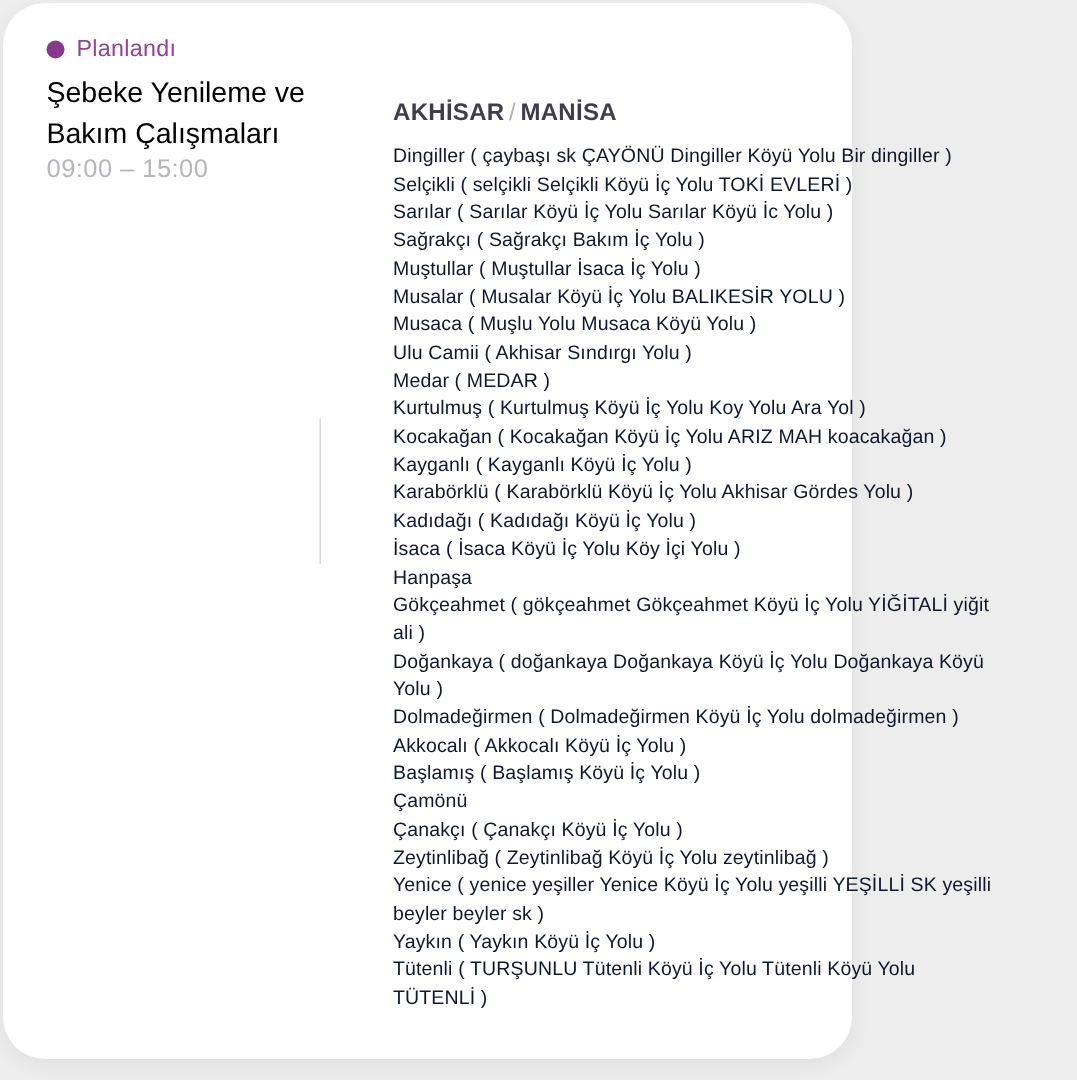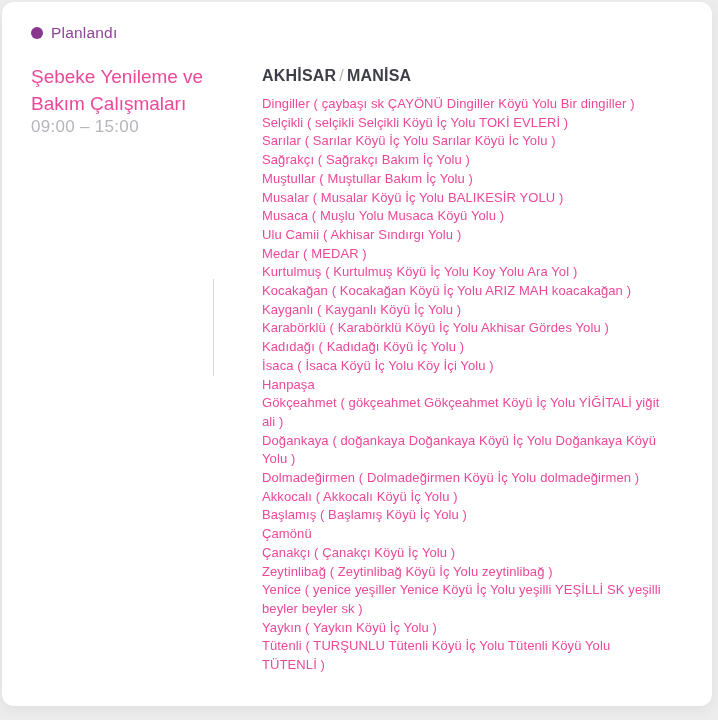--- a/index.html
+++ b/index.html
@@ -5,23 +5,23 @@
   * { margin: 0; padding: 0; box-sizing: border-box; }
   html, body {
     width: 718px; height: 720px;
     background: #EDEDEE;
     font-family: "Liberation Sans", sans-serif;
     overflow: hidden;
   }
   .card {
     position: absolute;
     left: 2px; top: 2px;
-    width: 710px; height: 704px;
+    width: 566px; height: 704px;
     background: #ffffff;
-    border-radius: 12px;
+    border-radius: 28px;
     box-shadow: 0 4px 14px rgba(0,0,0,0.06);
   }
   
   .left-col {
     position: absolute;
     left: 29px; top: 22px;
     width: 190px;
   }
   .status-row {
     display: flex;
@@ -48,24 +48,24 @@
     font-size: 28px;
     font-weight: 800;
     color: #20202A;
     line-height: 30px;
   }
   .month-year {
     font-size: 17px;
     color: #44444E;
   }
   .event-title {
-    margin-top: 21px;
+    margin-top: 7px;
     font-size: 19px;
     font-weight: 500;
-    color: #ec4899;
+    color: #000000;
     line-height: 27px;
   }
   .time-range {
     margin-top: 0;
     font-size: 17px;
     color: #B5B5BC;
     letter-spacing: 0.3px;
   }
   
   .v-divider {
@@ -92,21 +92,21 @@
     font-weight: 700;
     color: #3E3E48;
     letter-spacing: 0.2px;
   }
   .region-sep { color: #B2B2B8; font-weight: 400; padding: 0 3px; }
   .area-list {
     margin-top: 10px;
   }
   .area-item {
     font-size: 13px;
-    color: #ec4899;
+    color: #0f172a;
     line-height: 18.7px;
     letter-spacing: 0.1px;
   }
 </style>
 </head>
 <body>
 
 <div class="card">
 
   <div class="left-col">
@@ -127,21 +127,21 @@
 
     <div class="region-heading">
       <span>AKHİSAR</span><span class="region-sep">/</span><span>MANİSA</span>
     </div>
 
     <div class="area-list">
         <div class="area-item">Dingiller ( çaybaşı sk ÇAYÖNÜ Dingiller Köyü Yolu Bir dingiller )</div>
         <div class="area-item">Selçikli ( selçikli Selçikli Köyü İç Yolu TOKİ EVLERİ )</div>
         <div class="area-item">Sarılar ( Sarılar Köyü İç Yolu Sarılar Köyü İc Yolu )</div>
         <div class="area-item">Sağrakçı ( Sağrakçı Bakım İç Yolu )</div>
-        <div class="area-item">Muştullar ( Muştullar Bakım İç Yolu )</div>
+        <div class="area-item">Muştullar ( Muştullar İsaca İç Yolu )</div>
         <div class="area-item">Musalar ( Musalar Köyü İç Yolu BALIKESİR YOLU )</div>
         <div class="area-item">Musaca ( Muşlu Yolu Musaca Köyü Yolu )</div>
         <div class="area-item">Ulu Camii ( Akhisar Sındırgı Yolu )</div>
         <div class="area-item">Medar ( MEDAR )</div>
         <div class="area-item">Kurtulmuş ( Kurtulmuş Köyü İç Yolu Koy Yolu Ara Yol )</div>
         <div class="area-item">Kocakağan ( Kocakağan Köyü İç Yolu ARIZ MAH koacakağan )</div>
         <div class="area-item">Kayganlı ( Kayganlı Köyü İç Yolu )</div>
         <div class="area-item">Karabörklü ( Karabörklü Köyü İç Yolu Akhisar Gördes Yolu )</div>
         <div class="area-item">Kadıdağı ( Kadıdağı Köyü İç Yolu )</div>
         <div class="area-item">İsaca ( İsaca Köyü İç Yolu Köy İçi Yolu )</div>

